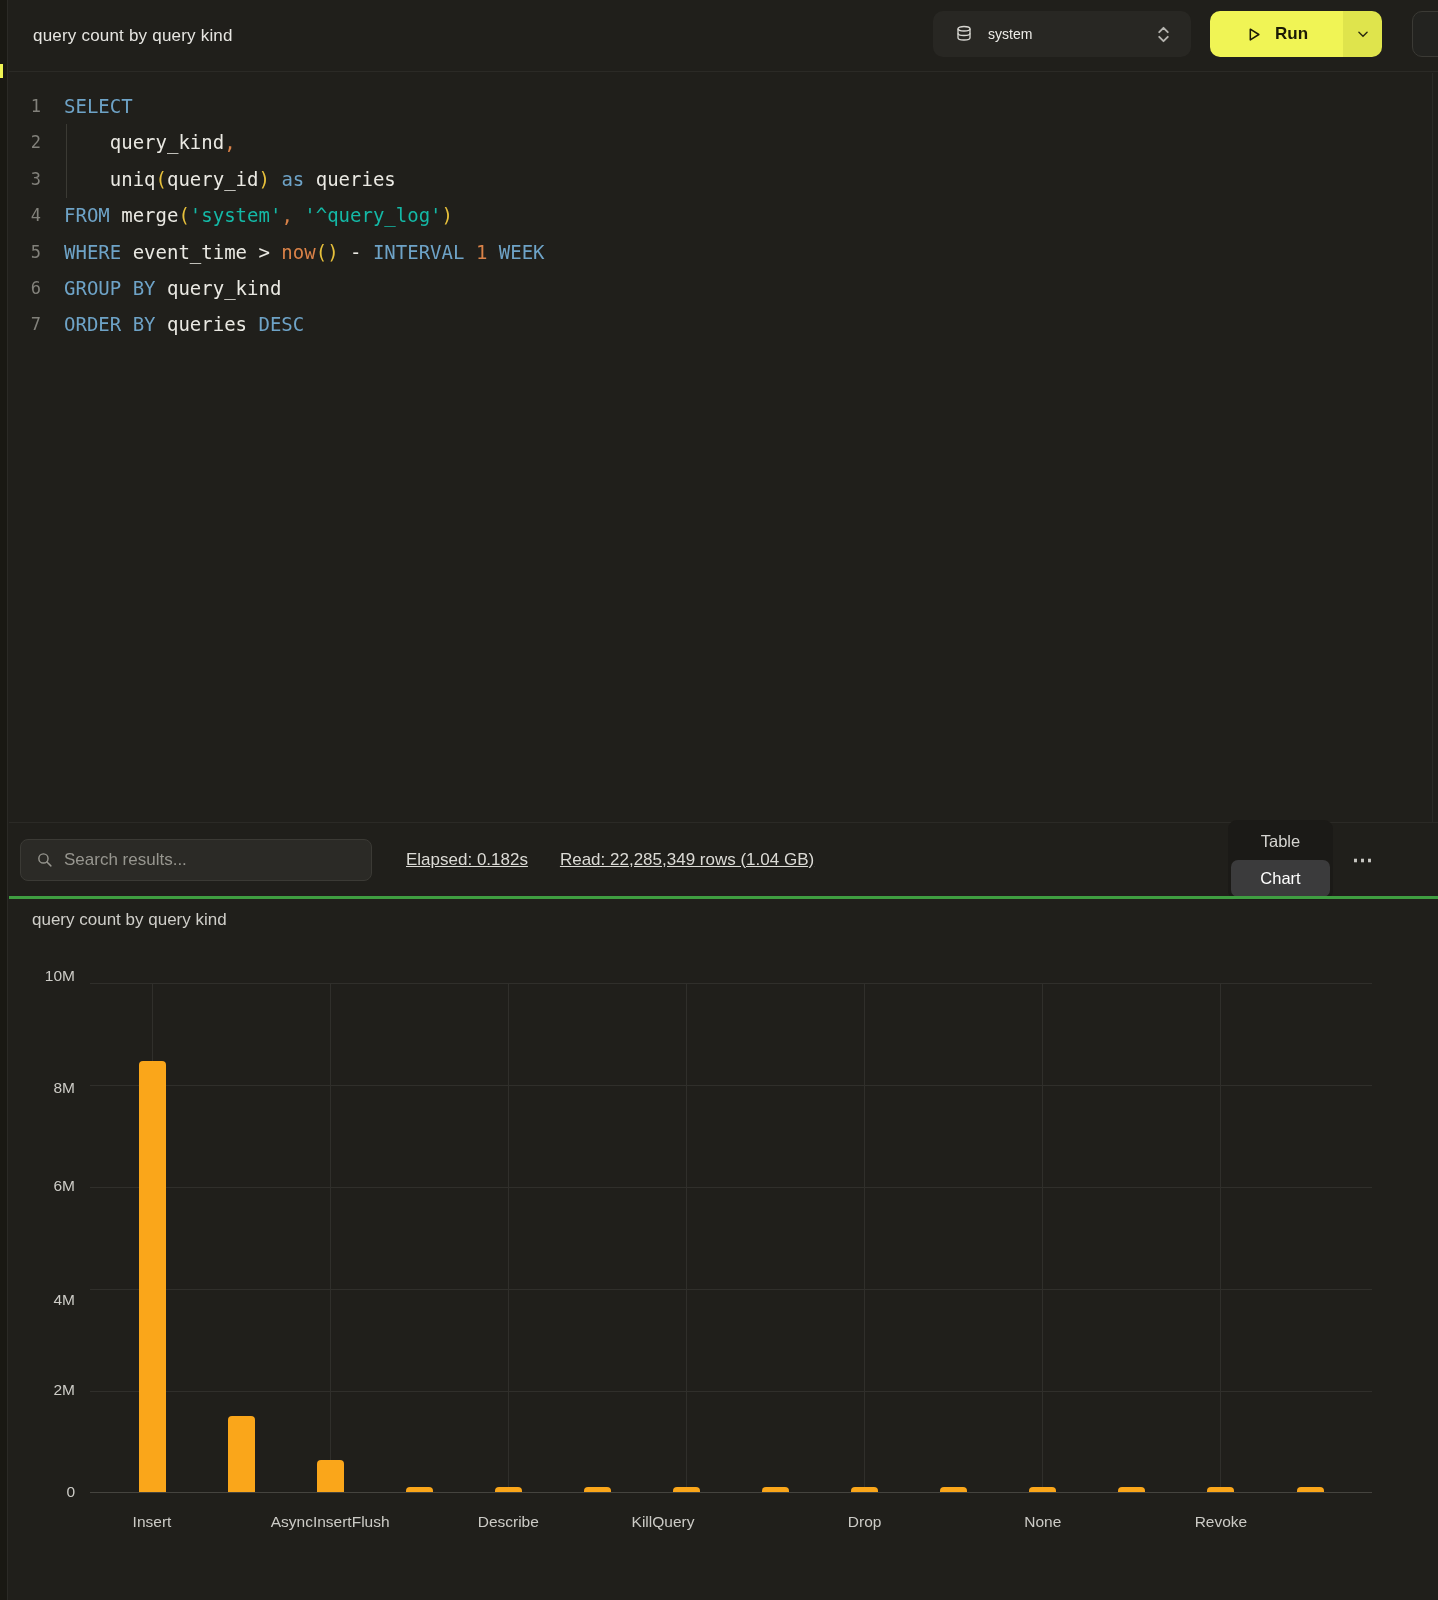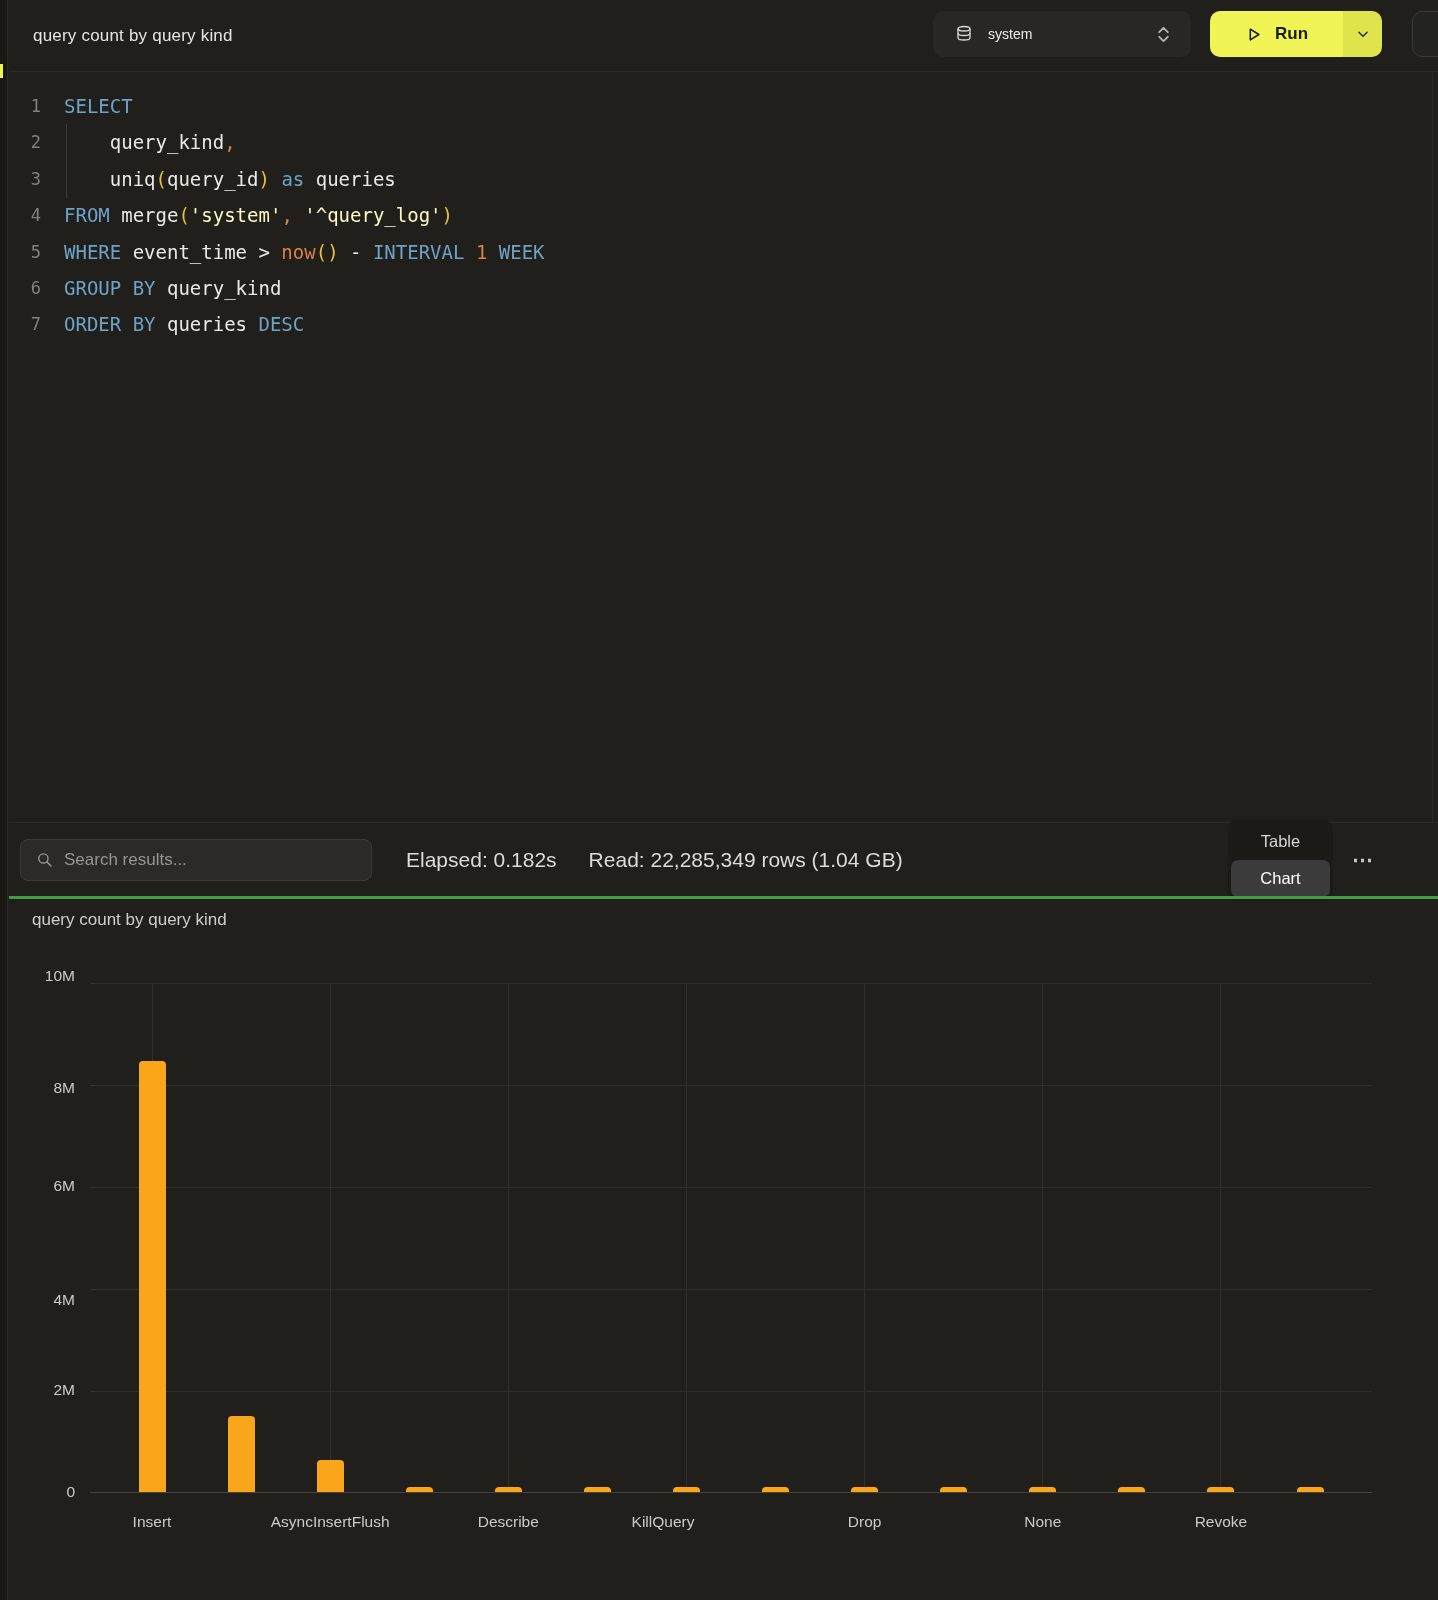--- a/index.html
+++ b/index.html
@@ -32,34 +32,34 @@
 
   
   .editor { position:absolute; left:9px; right:0; top:73px; height:749px; padding-top:15px;
             font-family:"DejaVu Sans Mono", monospace; font-size:19px; }
   .code-line { display:flex; height:36.4px; line-height:36.4px; white-space:pre; }
   .gutter { width:32px; text-align:right; color:#82817B; font-size:17px; flex:0 0 32px; }
   .code { margin-left:23px; }
   .kw  { color:#6EA3C7; }
   .pl  { color:#EAE9E3; }
   .br  { color:#E7C03B; }
-  .str { color:#fef9c3; }
+  .str { color:#14b8a6; }
   .or  { color:#DA8248; }
   .indent-guide { position:absolute; left:57px; top:51px; width:1px; height:74px; background:#3B3A34; }
   .v-track { position:absolute; left:1423px; top:0; bottom:0; width:1px; background:#2B2A26; }
 
   
   .results-bar { position:absolute; left:9px; right:0; top:822px; height:74px; border-top:1px solid #2B2A26;
                  display:flex; align-items:center; padding:0 55px 0 11px; }
   .search-box { width:352px; height:42px; background:#2B2A26; border:1px solid #3B3A35; border-radius:8px;
                 display:flex; align-items:center; padding:0 24px 0 15px; gap:11px; }
   .search-box input { background:transparent; border:none; outline:none; color:#D9D8D3; font-size:17px; width:100%;
                       font-family:"Liberation Sans", sans-serif; }
   .search-box input::placeholder { color:#97968F; }
-  .stats { display:flex; gap:32px; margin-left:34px; font-size:21px; color:#DCDBD6; white-space:nowrap; }
+  .stats { display:flex; gap:32px; margin-left:34px; font-size:17px; color:#DCDBD6; white-space:nowrap;text-decoration:underline; }
   .view-toggle { margin-left:auto; display:flex; background:#1B1A17; border-radius:9px; padding:3px; align-items:center;flex-direction:column; }
   .vt-btn { min-width:99px; height:37px; display:flex; align-items:center; justify-content:center; font-size:16.5px;
             color:#D6D5D1; border-radius:7px; cursor:pointer; }
   .vt-btn.active { background:#3B3B3C; color:#FFFFFF; }
   .more-btn { width:40px; text-align:center; color:#C8C7C2; font-size:21px; font-weight:bold; letter-spacing:1px;
               margin-left:10px; cursor:pointer; line-height:42px; }
 
   .green-line { position:absolute; left:9px; right:0; top:896px; height:3px; background:#3F9E41; }
 
   

